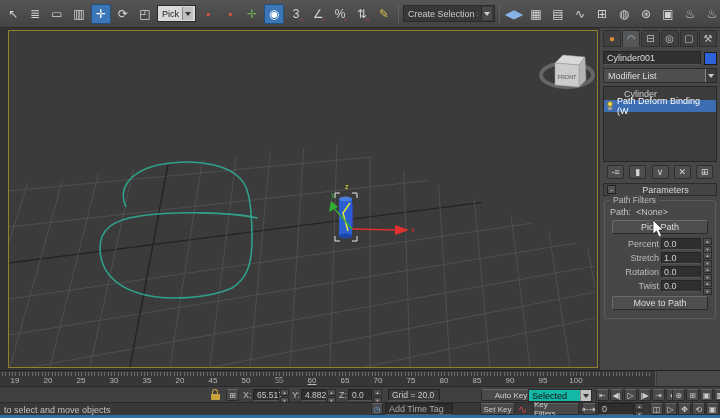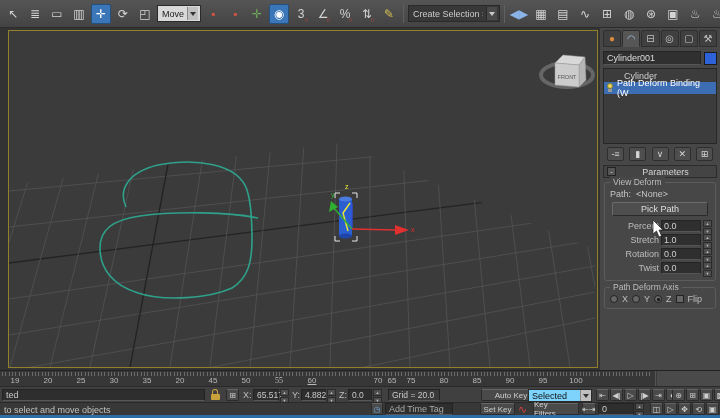--- a/index.html
+++ b/index.html
@@ -96,21 +96,21 @@
   .inset { background:#2e2e2e; border:1px solid #232323; border-bottom-color:#565656; color:#c9c9c9;
     display:flex; align-items:center; padding:0 3px; height:12px; }
   .mini { font-size:8.5px; }
   .sbtnrow { display:flex; gap:1px; }
   .sbtn2 { width:13px; height:12px; background:#4a4a4a; border:1px solid #2b2b2b; border-top-color:#656565;
     display:flex; align-items:center; justify-content:center; color:#cfcfcf; font-size:8px; border-radius:2px; }
   .coordlbl { color:#bdbdbd; font-size:9px; }
   .lock { width:10px; height:12px; position:relative; display:inline-block; }
   .lock i { position:absolute; left:1px; top:0; width:6px; height:6px; border:1.5px solid #caa23c; border-radius:4px 4px 0 0; border-bottom:none; }
   .lock b { position:absolute; left:0; top:5px; width:9px; height:6px; background:#caa23c; border-radius:1px; }
-  .dd2 { background:#7dd3fc; color:#111; border:1px solid #2a2a2a; height:13px; display:flex; align-items:center; padding-left:3px; }
+  .dd2 { background:#14b8a6; color:#111; border:1px solid #2a2a2a; height:13px; display:flex; align-items:center; padding-left:3px; }
   .dd2 .dda { margin-left:auto; height:11px; }
   .curveicon { color:#d04040; font-size:11px; }
   .cursor-arrow { position:absolute; z-index:50; pointer-events:none; }
 </style>
 </head>
 <body>
 
 <div class="toolbar">
   <div class="icon-row" id="tb-left">
       <span class="tbtn">
@@ -129,21 +129,21 @@
         <span class="glyph">✛</span>
       </span>
       <span class="tbtn">
         <span class="glyph">⟳</span>
       </span>
       <span class="tbtn">
         <span class="glyph">◰</span>
       </span>
     </div>
   <div class="ddl" style="width:47px">
-    <span class="txt">Move</span>
+    <span class="txt">Pick</span>
     <span class="dda">
         <span class="tri"></span>
       </span>
   </div>
   <div class="icon-row" id="tb-mid">
       <span class="tbtn">
         <span class="glyph" style="color: rgb(204, 85, 68);">▪</span>
       </span>
       <span class="tbtn">
         <span class="glyph" style="color: rgb(204, 85, 68);">▪</span>
@@ -313,20 +313,26 @@
         </span>
       </div>
 
     <div class="namerow">
       <div class="field">
         <span>Cylinder001</span>
       </div>
       <div class="swatch" id="obj-swatch" style="background: rgb(46, 98, 216);"></div>
     </div>
 
+    <div class="modlist">
+      <span>Modifier List</span>
+      <span class="dda">
+          <span class="tri"></span>
+        </span>
+    </div>
 
     <div class="stack">
       <div class="stackrow indent">
         <span>Cylinder</span>
       </div>
       <div class="stackrow sel">
         <span class="bulb">
             <i></i>
             <b></b>
           </span>
@@ -351,21 +357,21 @@
           <span class="glyph">⊞</span>
         </span>
       </div>
 
     <div class="rollout">
       <span class="minus">-</span>
       <span class="rtitle">Parameters</span>
     </div>
 
     <div class="group">
-      <span class="gtitle">View Deform</span>
+      <span class="gtitle">Path Filters</span>
       <div class="pathline">
         <span>Path:</span>&nbsp;
         <span>&lt;None&gt;</span>
       </div>
       <div class="btn wide">
         <span>Pick Path</span>
       </div>
       <div class="spinrow">
         <span class="lbl">Percent</span>
         <span class="sfield">
@@ -399,35 +405,25 @@
       <div class="spinrow">
         <span class="lbl">Twist</span>
         <span class="sfield">
             <span>0.0</span>
           </span>
         <span class="spin">
             <span>▲</span>
             <span>▼</span>
           </span>
       </div>
-    </div>
-
-    <div class="group">
-      <span class="gtitle">Path Deform Axis</span>
-      <div class="axisrow" id="axis-radios">
-          <span class="radio"></span>
-          <span class="axlbl">X</span>
-          <span class="radio"></span>
-          <span class="axlbl">Y</span>
-          <span class="radio sel"></span>
-          <span class="axlbl">Z</span>
-          <span class="cbox"></span>
-          <span class="axlbl">Flip</span>
-        </div>
-    </div>
+      <div class="btn wide" style="margin-top:4px">
+        <span>Move to Path</span>
+      </div>
+    </div>
+
   </div>
 </div>
 
 <div class="ruler">
   <div class="rulerin" id="ruler-ticks">
       <span class="tick" style="left: 2px;"></span>
       <span class="tick" style="left: 5.3px;"></span>
       <span class="tick" style="left: 8.6px;"></span>
       <span class="tick" style="left: 11.9px;"></span>
       <span class="tick" style="left: 15.2px;"></span>
@@ -626,36 +622,33 @@
       <span class="rlabel" style="left: 15px;">19</span>
       <span class="rlabel" style="left: 48px;">20</span>
       <span class="rlabel" style="left: 81px;">25</span>
       <span class="rlabel" style="left: 114px;">30</span>
       <span class="rlabel" style="left: 147px;">35</span>
       <span class="rlabel" style="left: 180px;">20</span>
       <span class="rlabel" style="left: 213px;">45</span>
       <span class="rlabel" style="left: 246px;">50</span>
       <span class="rlabel" style="left: 279px; font-family: Liberation Serif, serif;">55</span>
       <span class="rlabel" style="left: 312px; text-decoration: underline;">60</span>
-      <span class="rlabel" style="left: 345px; margin-left: 47px;">65</span>
+      <span class="rlabel" style="left: 345px;">65</span>
       <span class="rlabel" style="left: 378px;">70</span>
       <span class="rlabel" style="left: 411px;">75</span>
       <span class="rlabel" style="left: 444px;">80</span>
       <span class="rlabel" style="left: 477px;">85</span>
       <span class="rlabel" style="left: 510px;">90</span>
       <span class="rlabel" style="left: 543px;">95</span>
       <span class="rlabel" style="left: 576px;">100</span>
     </div>
   <div class="rulerfill"></div>
 </div>
 
 <div class="statusbar">
-  <div class="abs inset" style="left:2px;top:2px;width:203px">
-    <span>ted</span>
-  </div>
   <span class="abs lock" style="left:211px;top:2px"><i></i><b></b></span>
   <span class="abs sbtn2" style="left:226px;top:2px">
     <span>⊞</span>
   </span>
   <span class="abs coordlbl" style="left:243px;top:3px">X:</span>
   <span class="abs inset mini" style="left:253px;top:2px;width:26px">
       <span>65.517</span>
     </span>
   <span class="abs spin" style="left:280px;top:2px">
       <span>▲</span>

